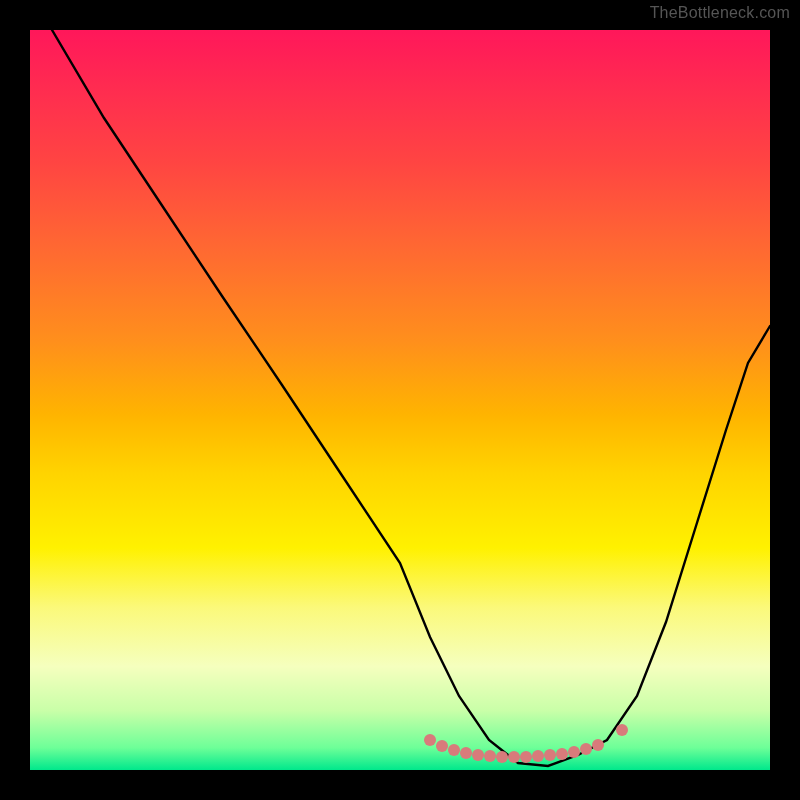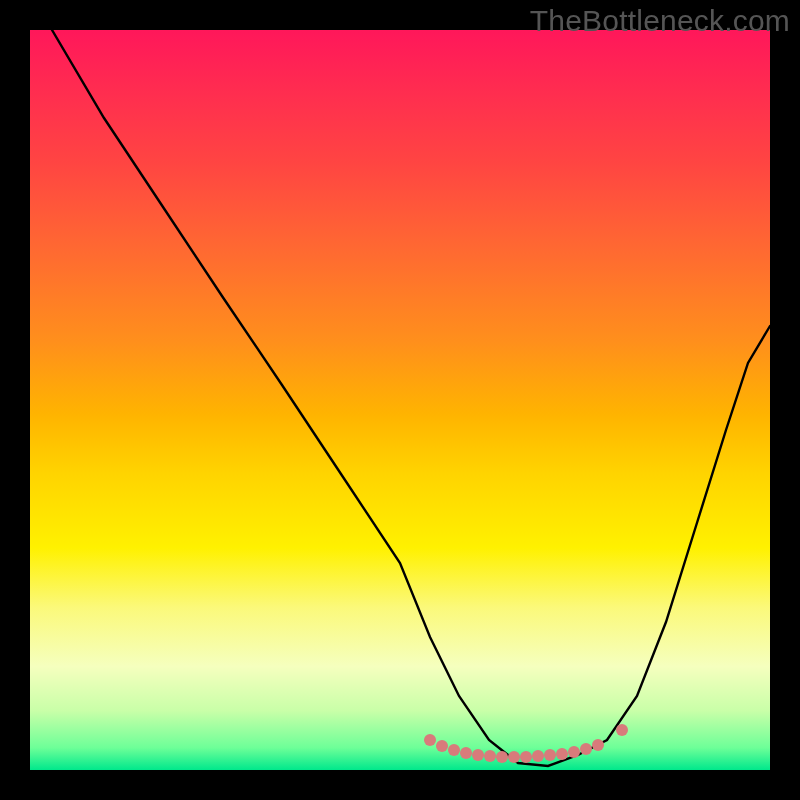--- a/index.html
+++ b/index.html
@@ -15,21 +15,21 @@
     position: relative;
     width: 800px;
     height: 800px;
     background: #000;
   }
   .watermark {
     position: absolute;
     top: 4px;
     right: 10px;
     color: #555;
-    font-size: 30px;
+    font-size: 16px;
     font-weight: 500;
     letter-spacing: 0.2px;
     z-index: 5;
   }
   .plot {
     position: absolute;
     left: 30px;
     top: 30px;
     width: 740px;
     height: 740px;

